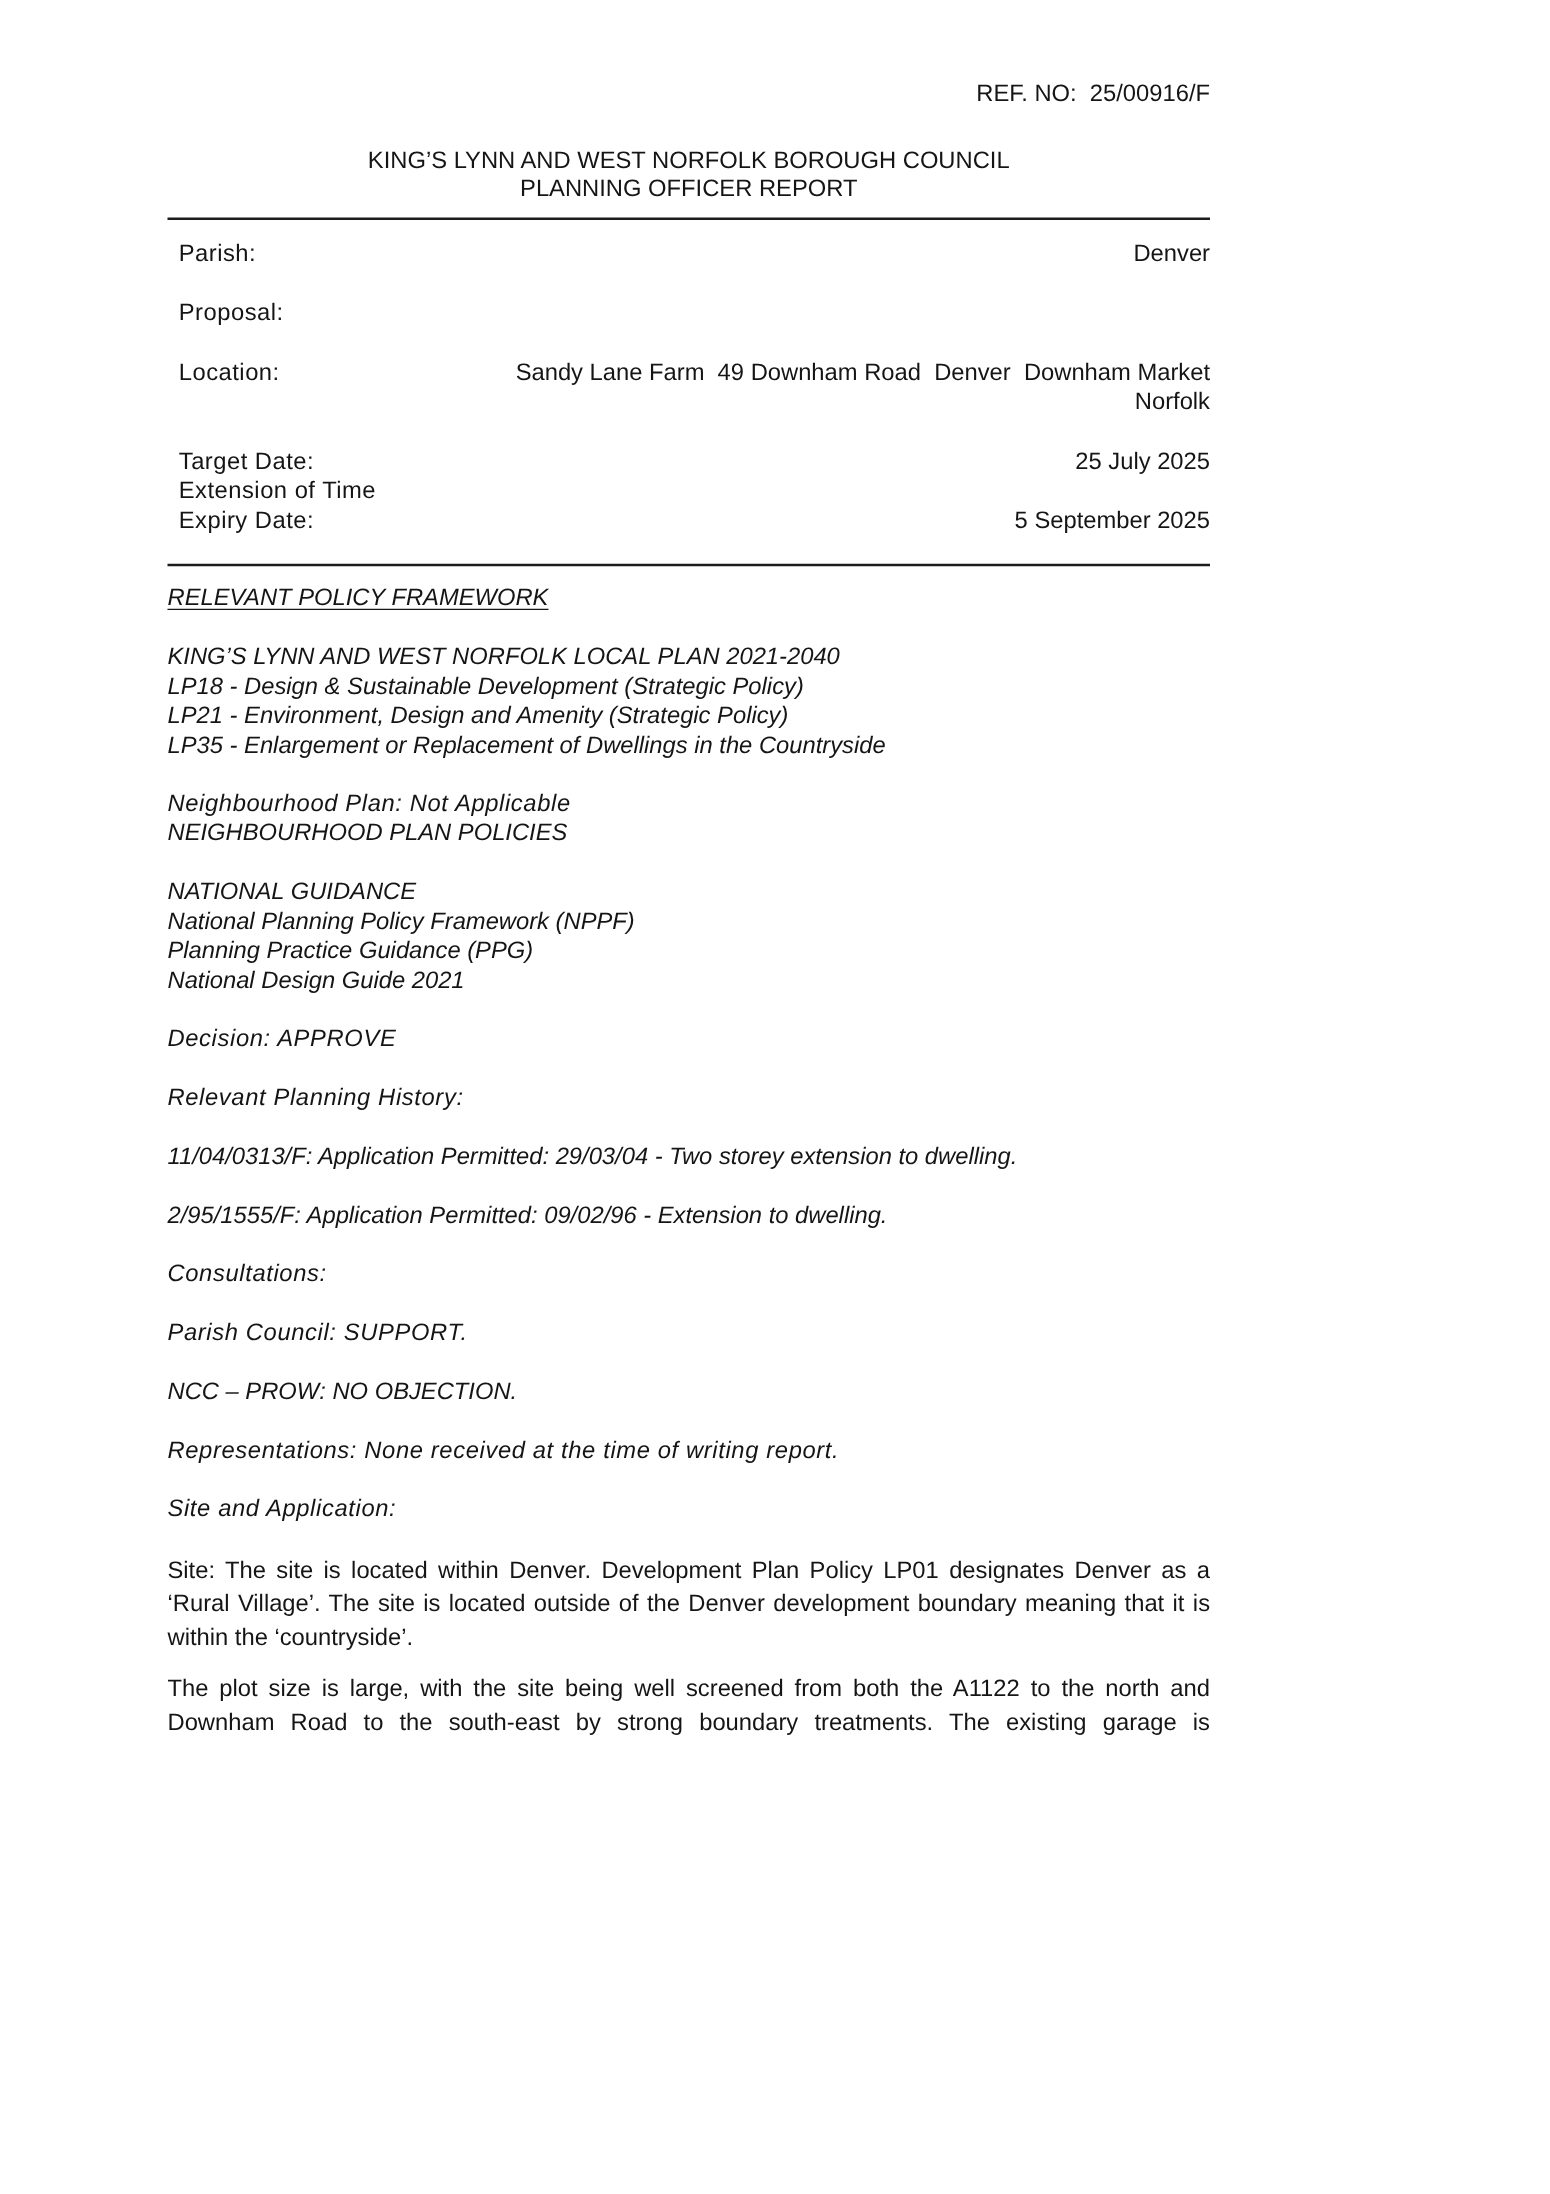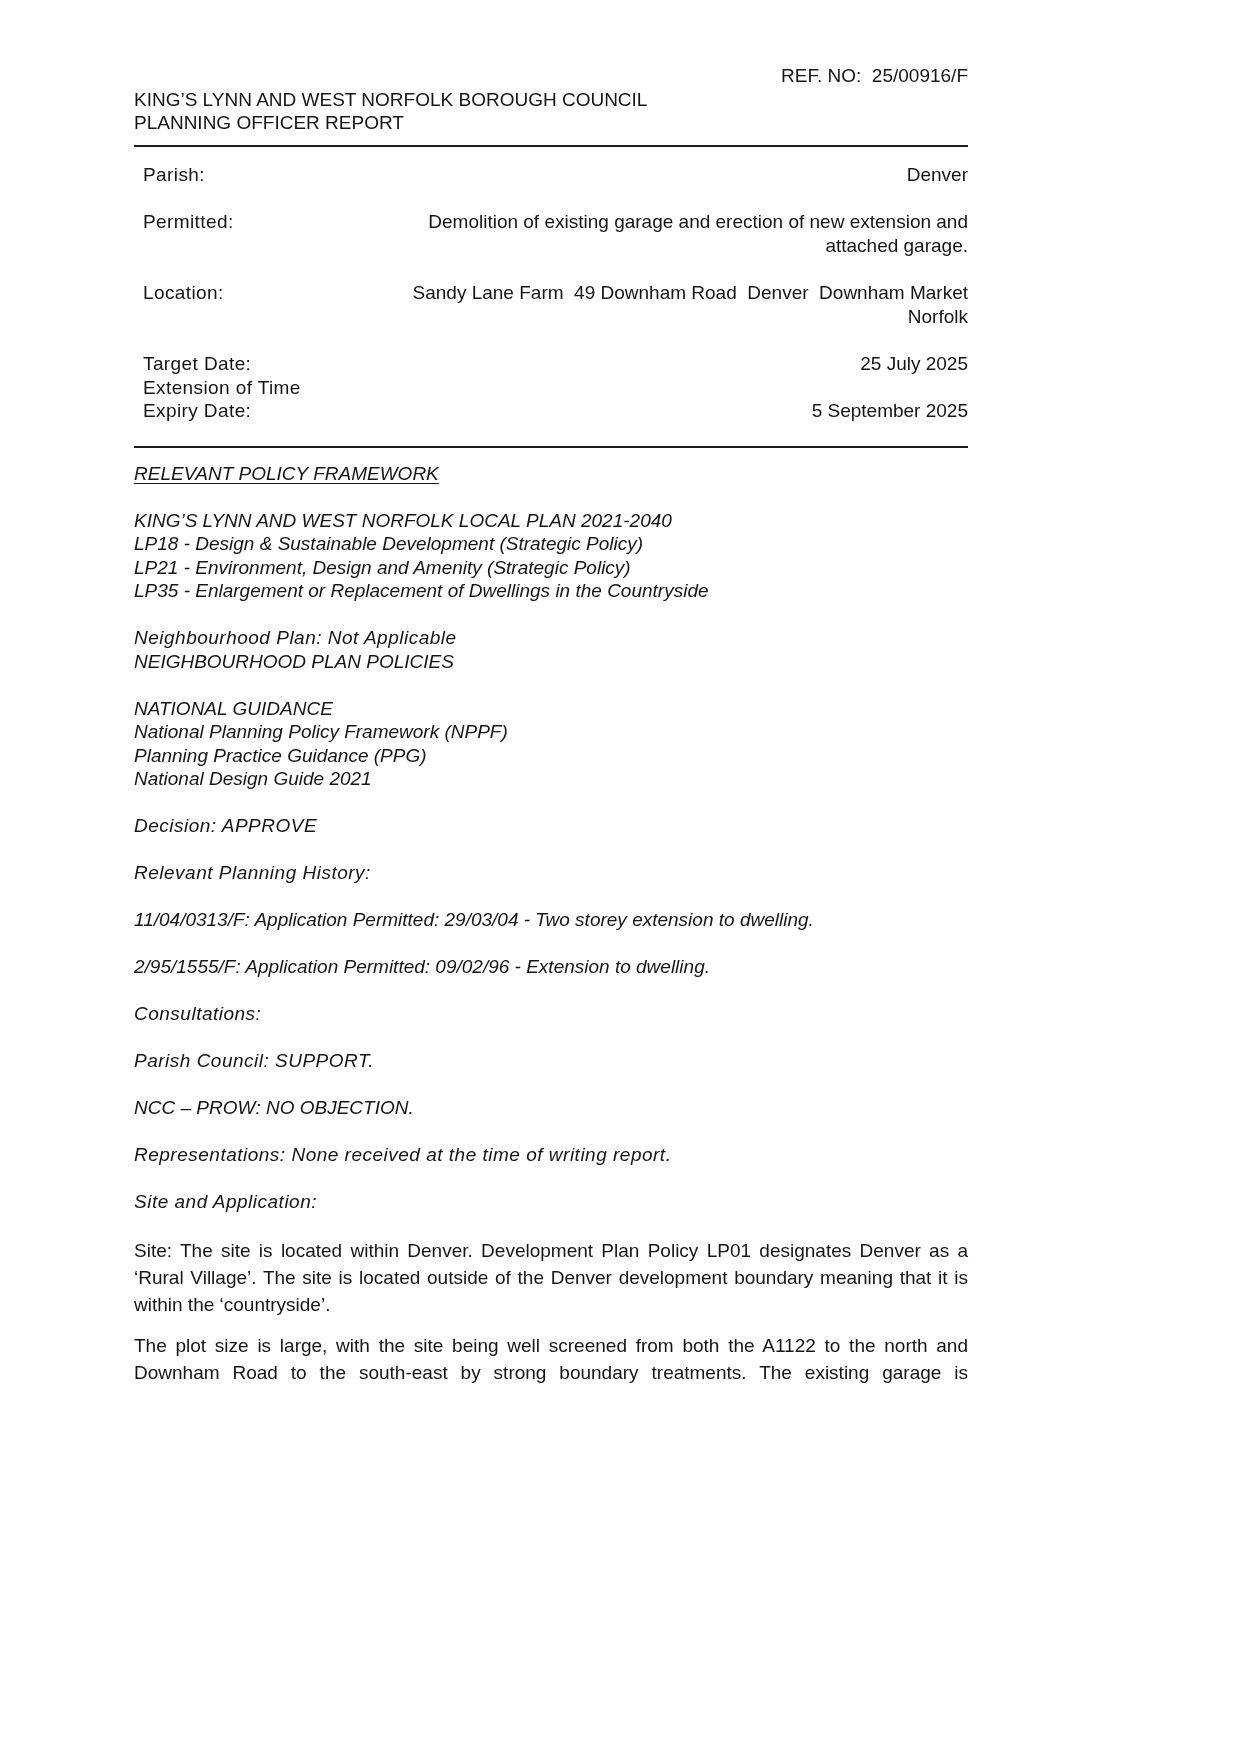--- a/index.html
+++ b/index.html
@@ -22,20 +22,22 @@
     width: 834px;
     padding-top: 64px;
     font-size: 19px;
     line-height: 23.5px;
   }
   .ref-line {
     text-align: right;
     white-space: pre;
   }
   .title-block {
+    text-align: center;
+    margin-top: 29px;
   }
   .rule {
     border: none;
     border-top: 2px solid #1c1c1c;
     height: 0;
     margin: 10px 0 0 0;
   }
   .details {
     padding: 16px 0 13px 9px;
   }
@@ -78,23 +80,21 @@
     </div>
 
     <hr class="rule">
 
     <div class="details">
       <div class="detail-row gap">
         <div class="detail-label">Parish:</div>
         <div class="detail-value">Denver</div>
       </div>
       <div class="detail-row gap">
-        <div class="detail-label">Permitted:</div>
-        <div class="detail-value"> Demolition of existing garage and erection of new extension and
-attached garage.</div>
+        <div class="detail-label">Proposal:</div>
       </div>
       <div class="detail-row gap">
         <div class="detail-label">Location:</div>
         <div class="detail-value">Sandy Lane Farm  49 Downham Road  Denver  Downham Market
 Norfolk</div>
       </div>
       <div class="detail-row">
         <div class="detail-label">Target Date:</div>
         <div class="detail-value">25 July 2025</div>
       </div>

